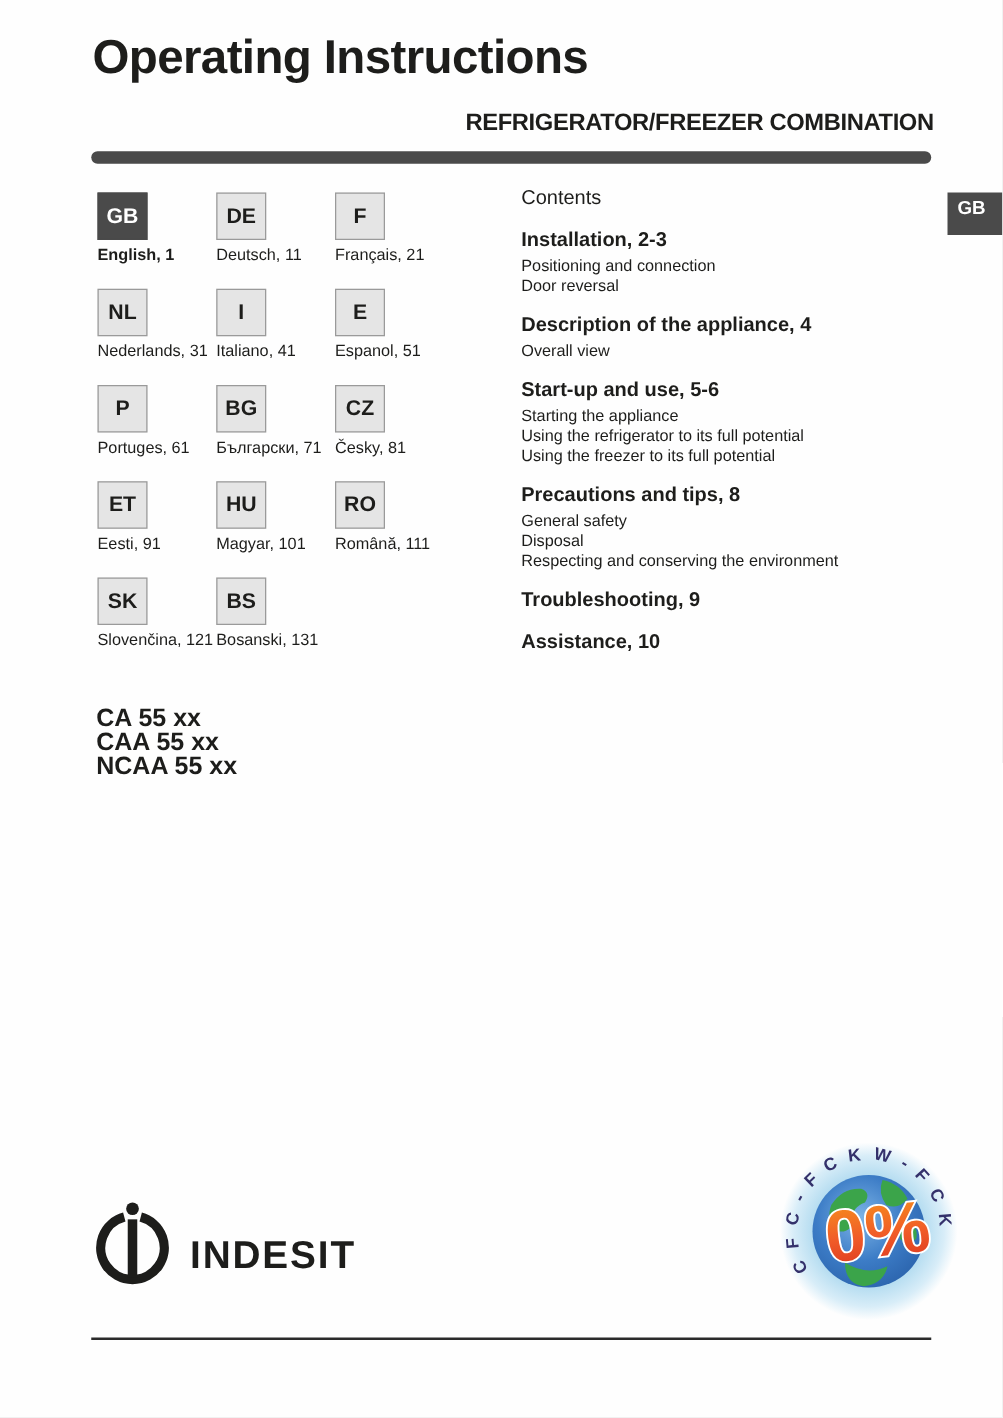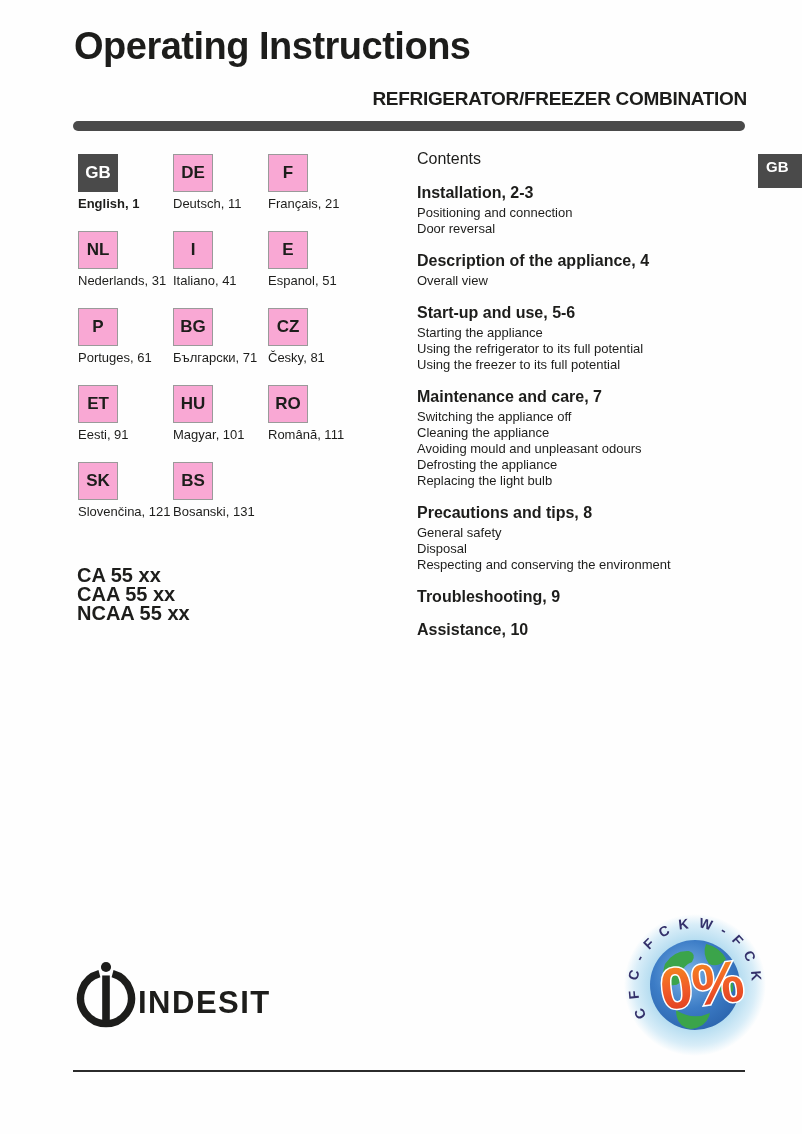--- a/index.html
+++ b/index.html
@@ -38,21 +38,21 @@
   .lang-grid {
     position:absolute; left:78px; top:154px;
     display:grid;
     grid-template-columns:95px 95px 130px;
     grid-auto-rows:77px;
   }
   .lang-cell { white-space:nowrap; }
   .lang-box {
     width:40px; height:38px;
     border:1px solid #9a9a9a;
-    background:#f9a8d4;
+    background:#e5e5e5;
     display:flex; align-items:center; justify-content:center;
     font-size:17px; font-weight:bold;
   }
   .lang-box.active {
     background:#4a4a4a; color:#ffffff; border-color:#4a4a4a;
   }
   .lang-label { margin-top:4px; font-size:13px; }
   .lang-label.bold { font-weight:bold; }
   
   .models {
@@ -62,21 +62,21 @@
   
   .contents {
     position:absolute; left:417px; top:150px; width:340px;
   }
   .contents-heading { font-size:16px; font-weight:normal; margin-bottom:16px; }
   .toc-section-title { font-size:16px; font-weight:bold; margin:15px 0 3px; }
   .toc-item { font-size:13px; line-height:16px; }
   
   .brand {
     position:absolute; left:74px; top:958px;
-    display:flex; align-items:center; gap:0;
+    display:flex; align-items:center; gap:14px;
   }
   .brand-word {
     font-size:31px; font-weight:bold; letter-spacing:1.5px;
     color:#1d1d1b; padding-top:14px;
   }
   .eco-badge { position:absolute; left:620px; top:912px; }
   .bottom-rule {
     position:absolute; left:73px; top:1070px;
     width:672px; height:2px; background:#2b2b2b;
   }
@@ -170,28 +170,20 @@
       <div class="toc-item">Overall view</div>
     </div>
 
     <div>
       <div class="toc-section-title">Start-up and use, 5-6</div>
       <div class="toc-item">Starting the appliance</div>
       <div class="toc-item">Using the refrigerator to its full potential</div>
       <div class="toc-item">Using the freezer to its full potential</div>
     </div>
 
-    <div>
-      <div class="toc-section-title">Maintenance and care, 7</div>
-      <div class="toc-item">Switching the appliance off</div>
-      <div class="toc-item">Cleaning the appliance</div>
-      <div class="toc-item">Avoiding mould and unpleasant odours</div>
-      <div class="toc-item">Defrosting the appliance</div>
-      <div class="toc-item">Replacing the light bulb</div>
-    </div>
 
     <div>
       <div class="toc-section-title">Precautions and tips, 8</div>
       <div class="toc-item">General safety</div>
       <div class="toc-item">Disposal</div>
       <div class="toc-item">Respecting and conserving the environment</div>
     </div>
 
     <div>
       <div class="toc-section-title">Troubleshooting, 9</div>

